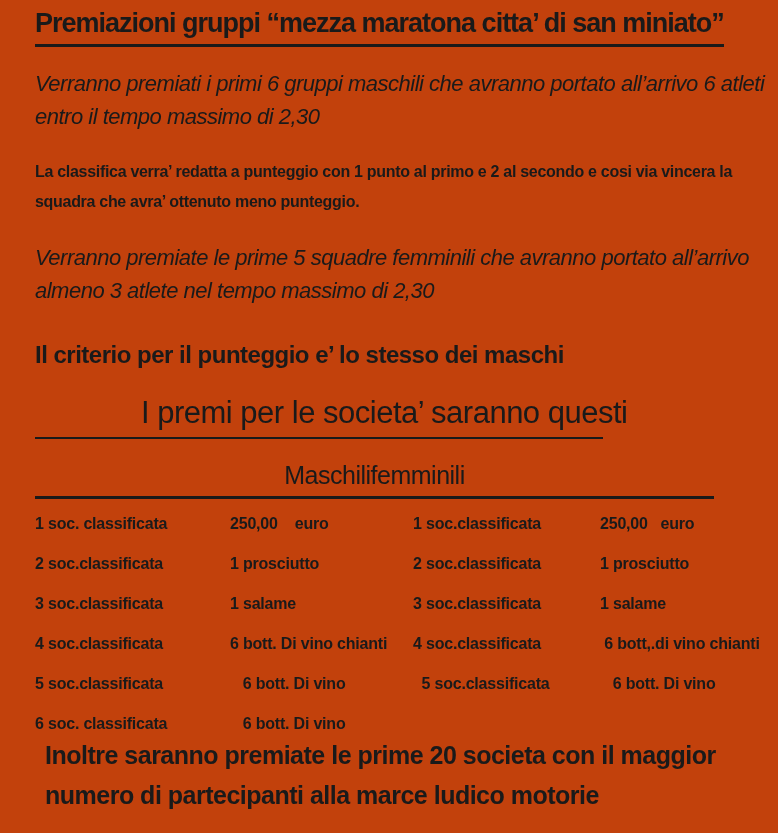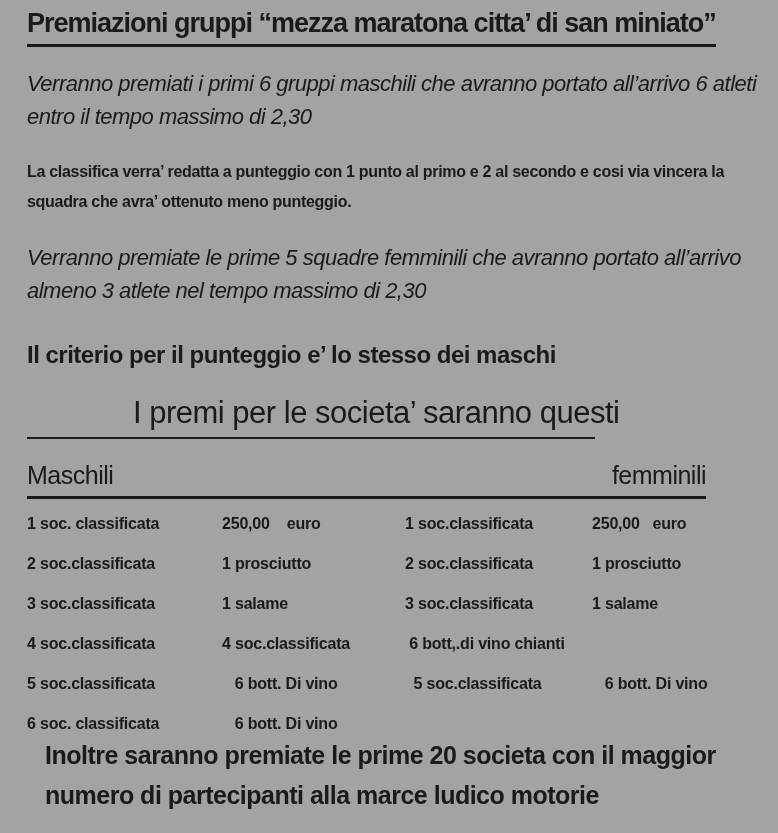--- a/index.html
+++ b/index.html
@@ -7,24 +7,24 @@
     padding: 0;
     background: #ffffff;
     width: 778px;
     height: 833px;
     overflow: hidden;
   }
   .page {
     position: relative;
     width: 778px;
     height: 833px;
-    background: #a3a3a3;
+    background: #c2410c;
     color: #1a1a1a;
     font-family: "Liberation Sans", sans-serif;
-    padding-left: 27px;
+    padding-left: 35px;
     box-sizing: border-box;
   }
   .doc-title {
     display: inline-block;
     margin-top: 8px;
     font-size: 27px;
     font-weight: bold;
     letter-spacing: -1px;
     white-space: nowrap;
     border-bottom: 3px solid #1a1a1a;
@@ -66,21 +66,21 @@
     font-size: 31px;
     letter-spacing: -0.5px;
     padding-left: 106px;
     white-space: nowrap;
     display: inline-block;
   }
   .gender-header {
     margin-top: 22px;
     width: 679px;
     display: flex;
-    justify-content: space-between;
+    justify-content: center;
     border-bottom: 3px solid #1a1a1a;
     padding-bottom: 6px;
     font-size: 25px;
     letter-spacing: -0.5px;
   }
   .prize-table {
     margin-top: 16px;
   }
   .prize-row {
     display: grid;
@@ -146,20 +146,21 @@
       <span class="prize-cell">1 prosciutto</span>
     </div>
     <div class="prize-row">
       <span class="prize-cell">3 soc.classificata</span>
       <span class="prize-cell">1 salame</span>
       <span class="prize-cell">3 soc.classificata</span>
       <span class="prize-cell">1 salame</span>
     </div>
     <div class="prize-row">
       <span class="prize-cell">4 soc.classificata</span>
+      <span class="prize-cell">6 bott. Di vino chianti</span>
       <span class="prize-cell">4 soc.classificata</span>
       <span class="prize-cell"> 6 bott,.di vino chianti</span>
     </div>
     <div class="prize-row">
       <span class="prize-cell">5 soc.classificata</span>
       <span class="prize-cell">   6 bott. Di vino</span>
       <span class="prize-cell">  5 soc.classificata</span>
       <span class="prize-cell">   6 bott. Di vino</span>
     </div>
     <div class="prize-row">

